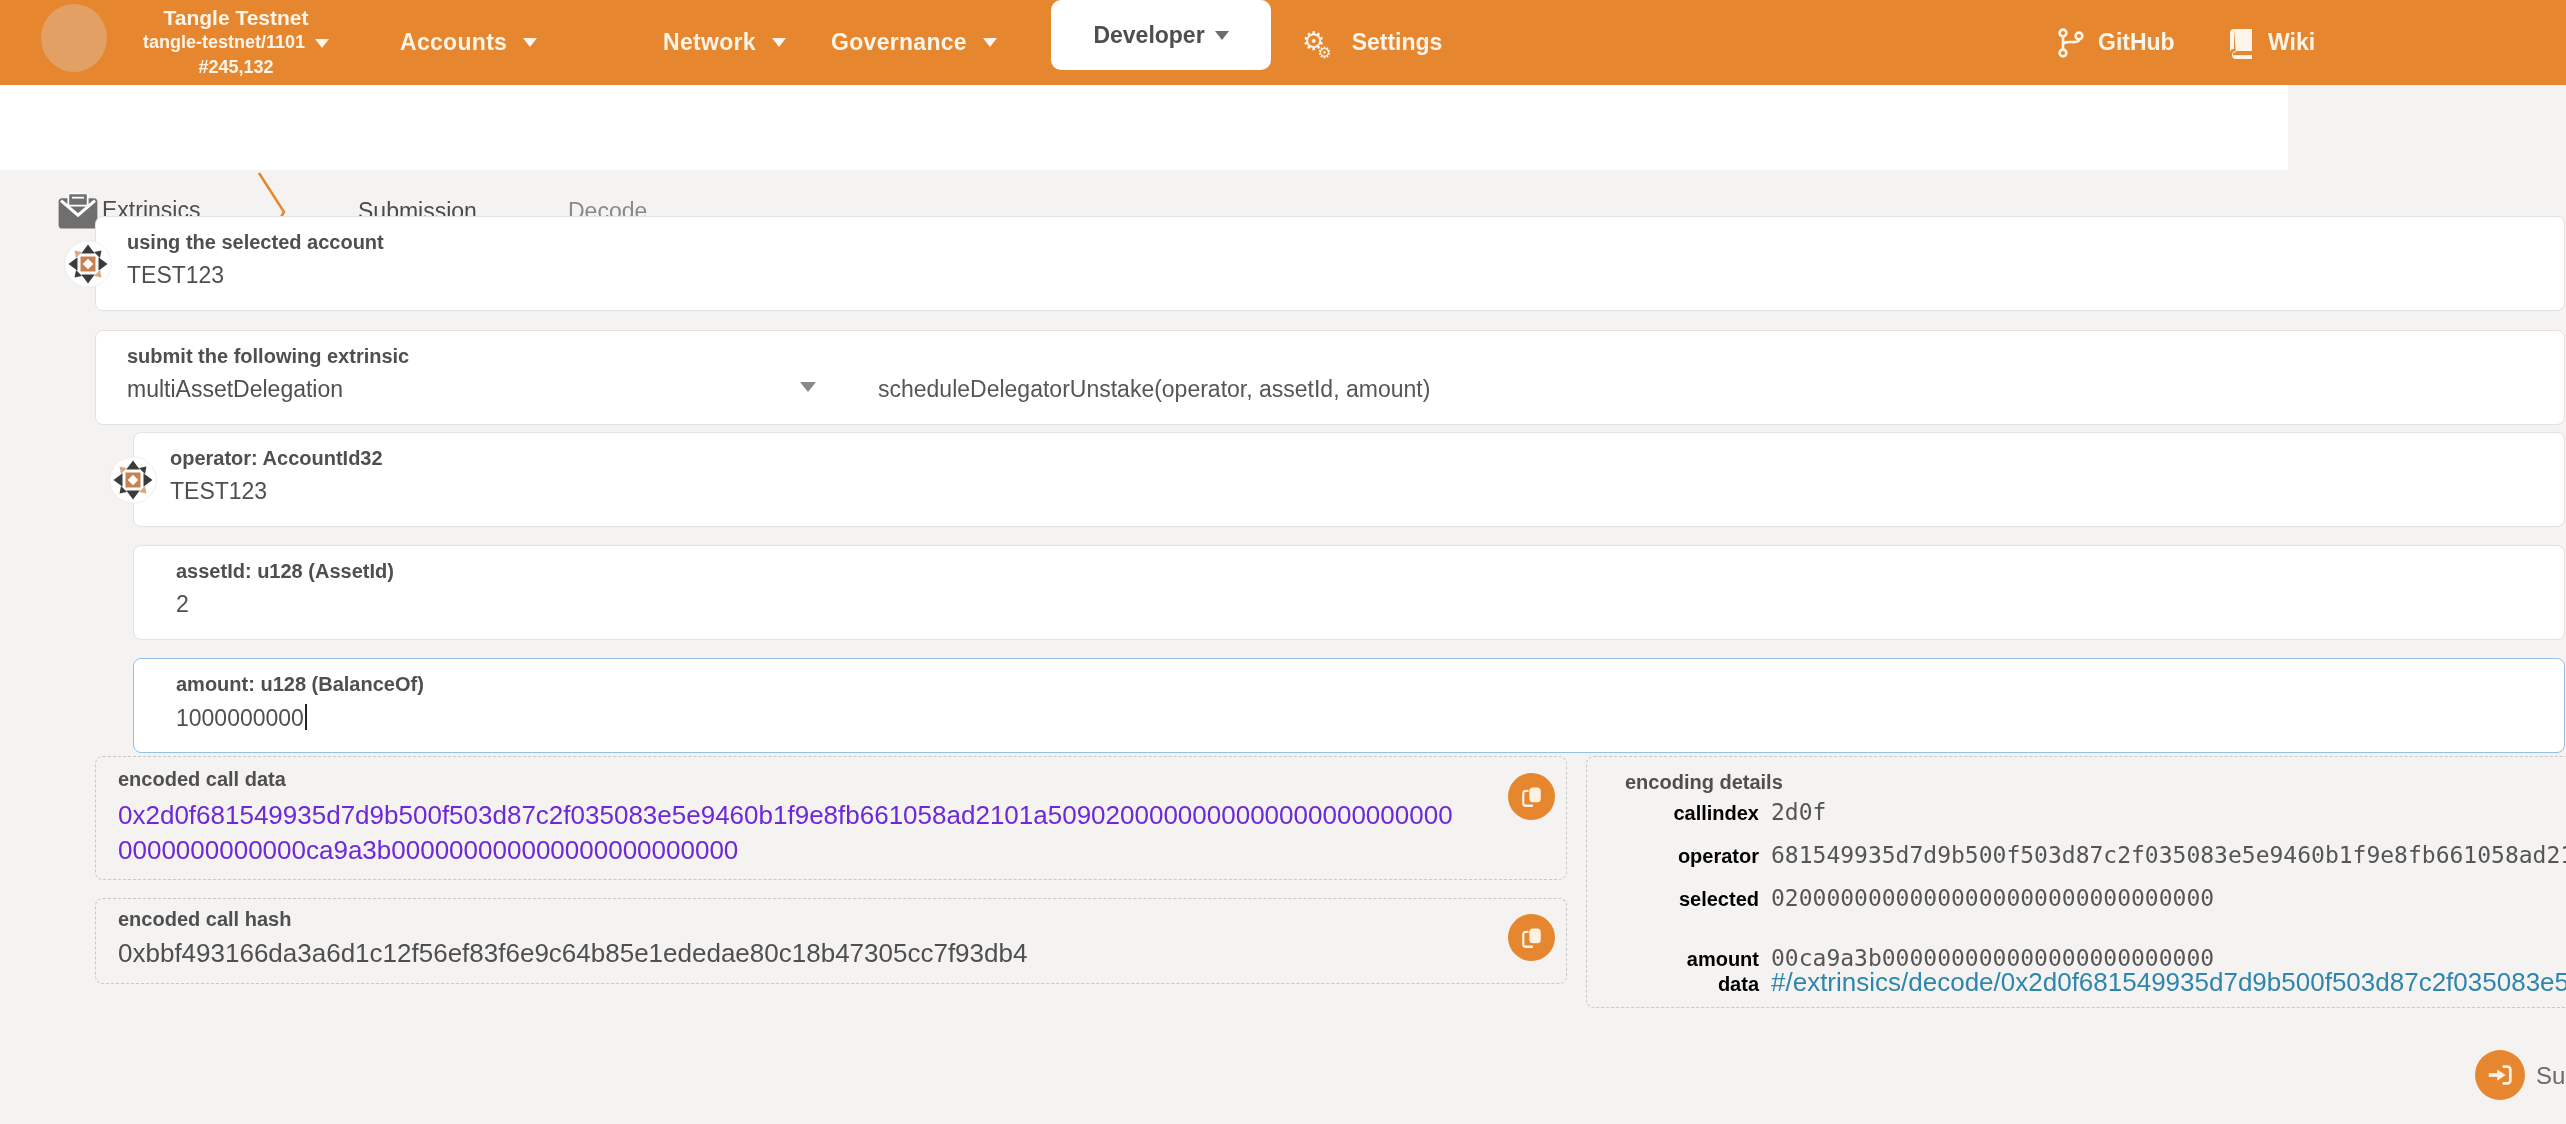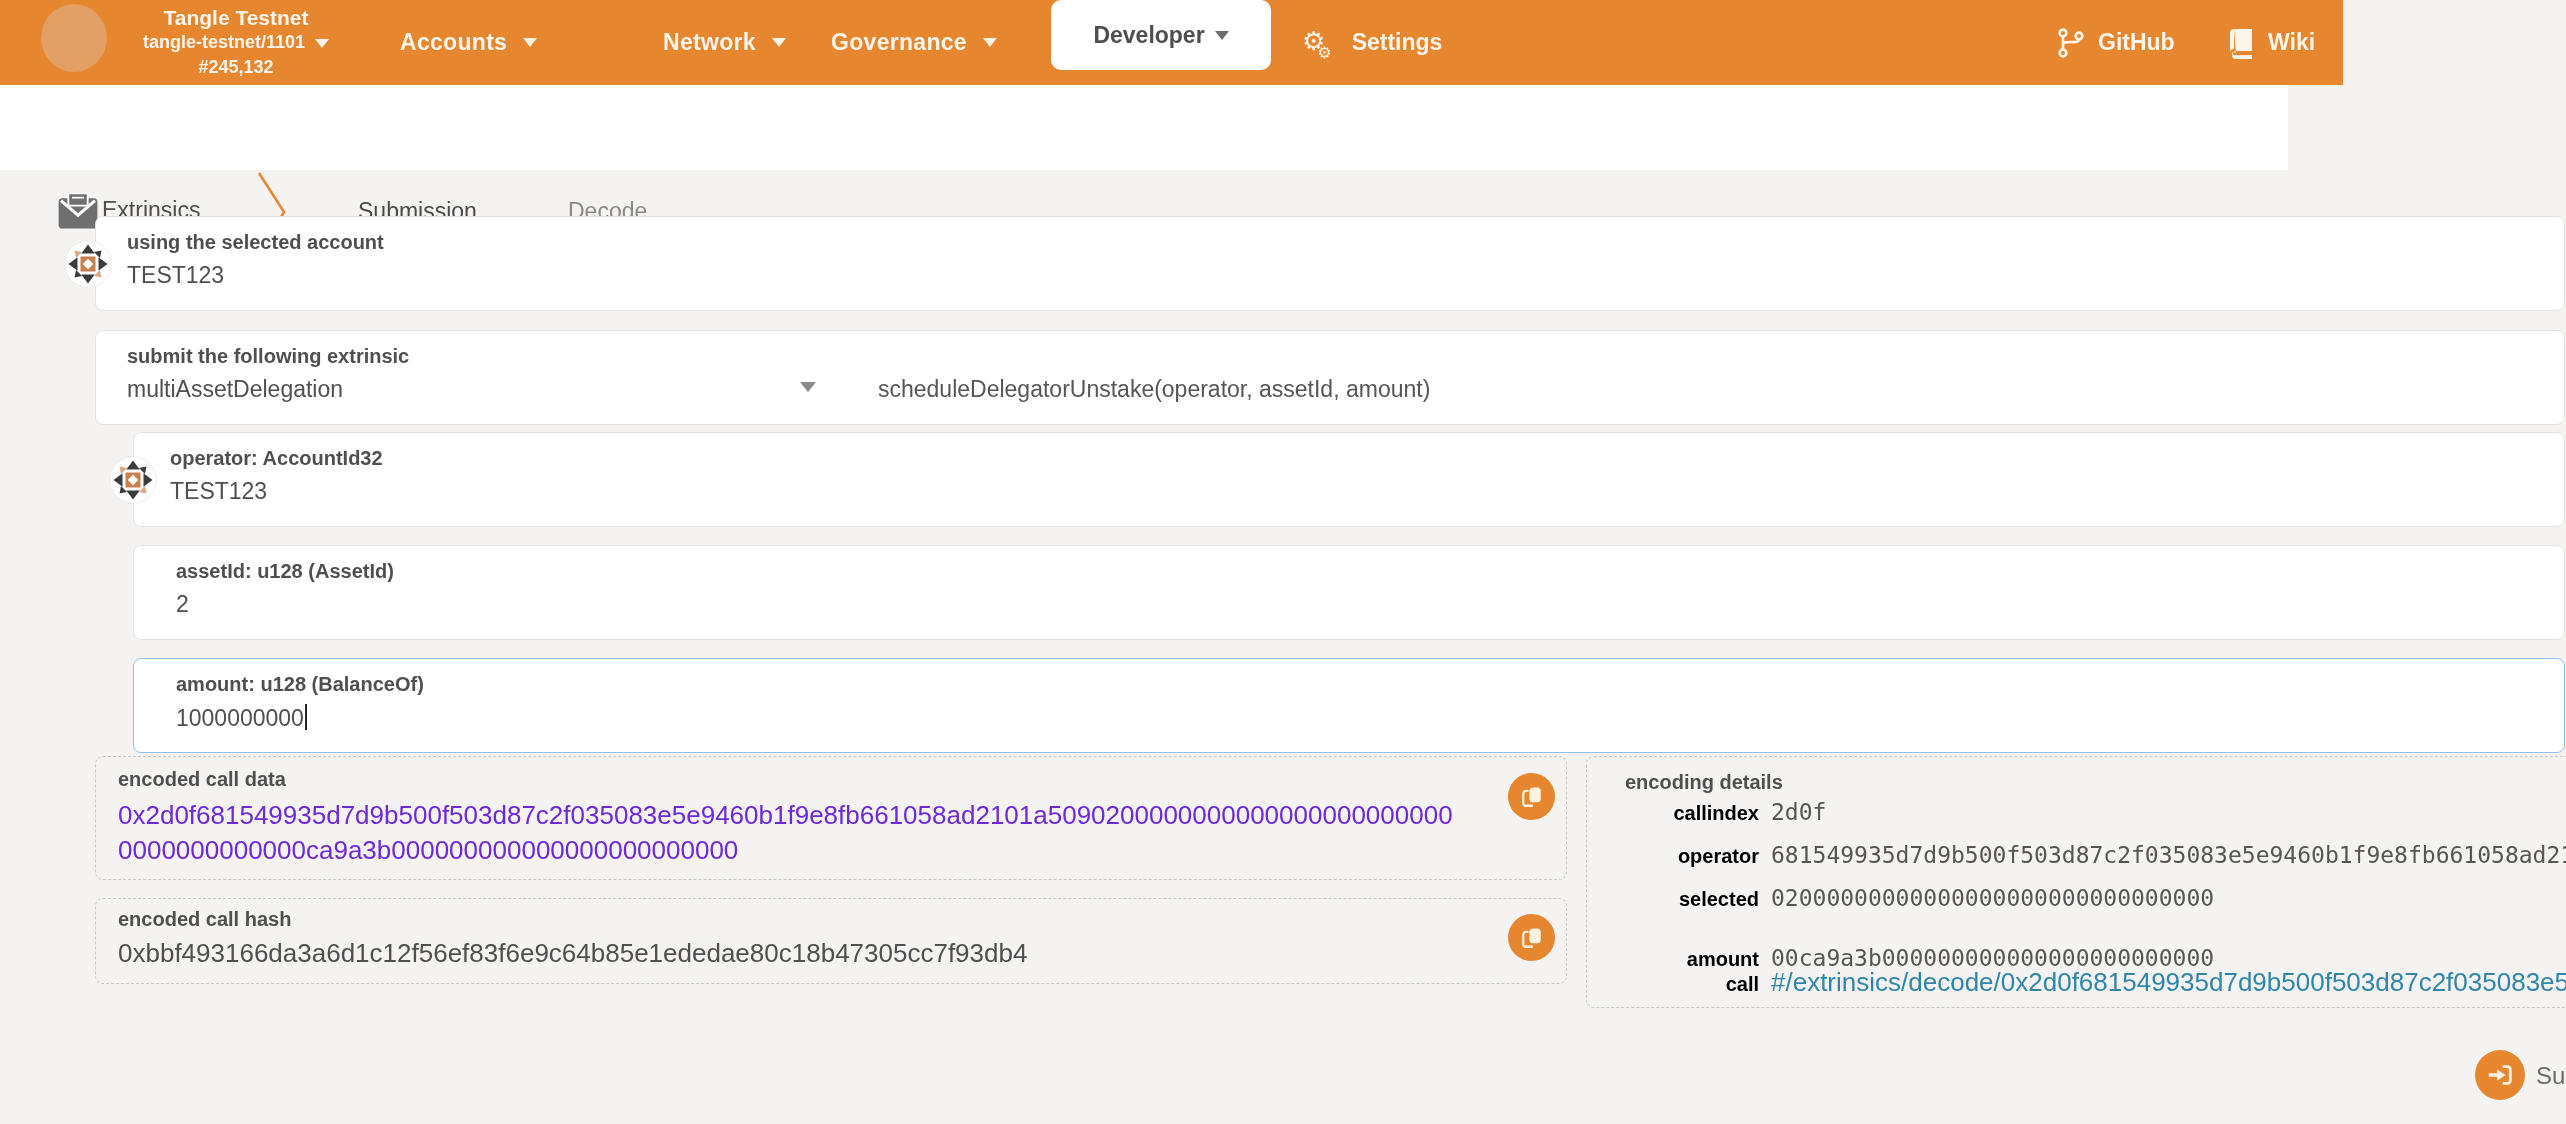--- a/index.html
+++ b/index.html
@@ -1,20 +1,20 @@
 <!DOCTYPE html>
 <html><head>
 <meta charset="utf-8">
 <style>
   html,body{margin:0;padding:0;}
   body{width:2566px;height:1124px;overflow:hidden;font-family:"Liberation Sans",sans-serif;}
   .page{position:relative;width:2566px;height:1124px;overflow:hidden;background:#f5f3f1;}
 
   
-  .navbar{position:absolute;left:0;top:0;width:2343px;height:85px;background:#e6862e;}
+  .navbar{position:absolute;left:0;top:0;width:2566px;height:85px;background:#e6862e;}
   .logo-circle{position:absolute;left:41px;top:4px;width:66px;height:68px;border-radius:50%;background:#e2a064;}
   .net-block{position:absolute;left:128px;top:5px;width:216px;text-align:center;color:#fdf4ea;line-height:25px;}
   .net-name{font-size:21px;font-weight:700;}
   .net-sub{font-size:18px;font-weight:600;white-space:nowrap;}
   .caret{display:inline-block;width:0;height:0;border-left:7px solid transparent;border-right:7px solid transparent;border-top:9px solid #fdf4ea;vertical-align:middle;margin-left:10px;}
   .caret.dark{border-top-color:#6d6d6d;}
   .menu-item{position:absolute;top:0;height:85px;display:flex;align-items:center;color:#fdf4ea;font-size:23px;font-weight:600;letter-spacing:.3px;}
   .menu-item .caret{margin-left:16px;}
   .dev-box{position:absolute;left:1051px;top:0;width:220px;height:70px;background:#ffffff;border-radius:10px;display:flex;align-items:center;justify-content:center;color:#4e4e4e;font-size:23px;font-weight:600;}
   .nav-link{position:absolute;top:0;height:85px;display:flex;align-items:center;gap:12px;color:#fdf4ea;font-size:23px;font-weight:600;}
@@ -209,21 +209,21 @@
     </div>
     <div class="enc-row" style="top:128px;">
       <div class="enc-label">selected</div>
       <div class="enc-value">02000000000000000000000000000000</div>
     </div>
     <div class="enc-row" style="top:188px;">
       <div class="enc-label">amount</div>
       <div class="enc-value">00ca9a3b000000000000000000000000</div>
     </div>
     <div class="enc-row" style="top:210px;">
-      <div class="enc-label">call</div>
+      <div class="enc-label">data</div>
       <a href="#" class="enc-link">#/extrinsics/decode/0x2d0f681549935d7d9b500f503d87c2f035083e5e9460b1f9e8fb661058ad2101a50902000000000000000000000000000000000000ca9a3b000000000000000000000000</a>
     </div>
   </div>
 
   <div class="submit-btn">
     <svg width="30" height="30" viewBox="0 0 32 32">
       <polygon points="13,10 22,16 13,22" fill="#fdf1e2"></polygon>
       <rect x="4" y="14" width="11" height="4" fill="#fdf1e2"></rect>
       <path d="M20 7 h4 a3 3 0 0 1 3 3 v12 a3 3 0 0 1 -3 3 h-4" fill="none" stroke="#fdf1e2" stroke-width="3" stroke-linecap="round"></path>
     </svg>

